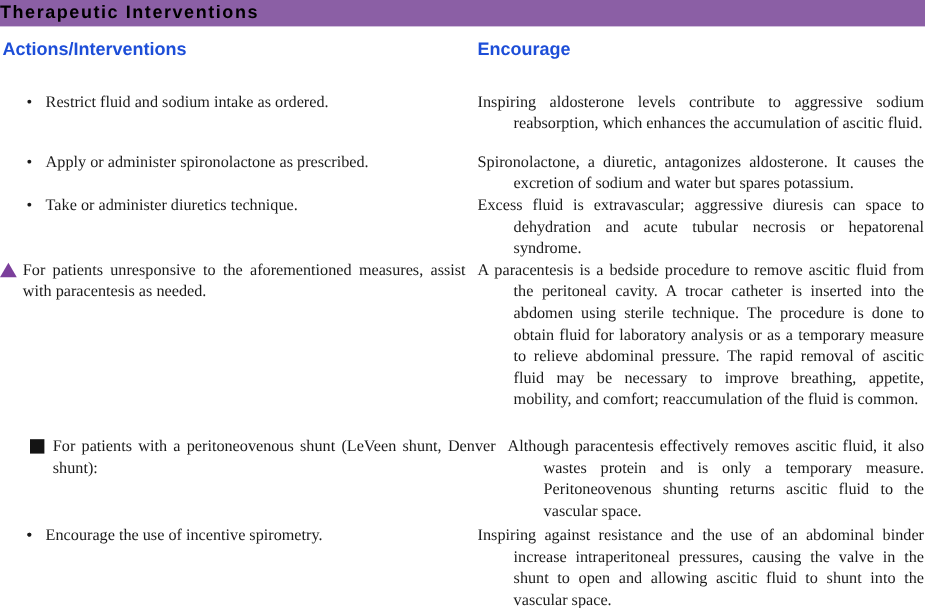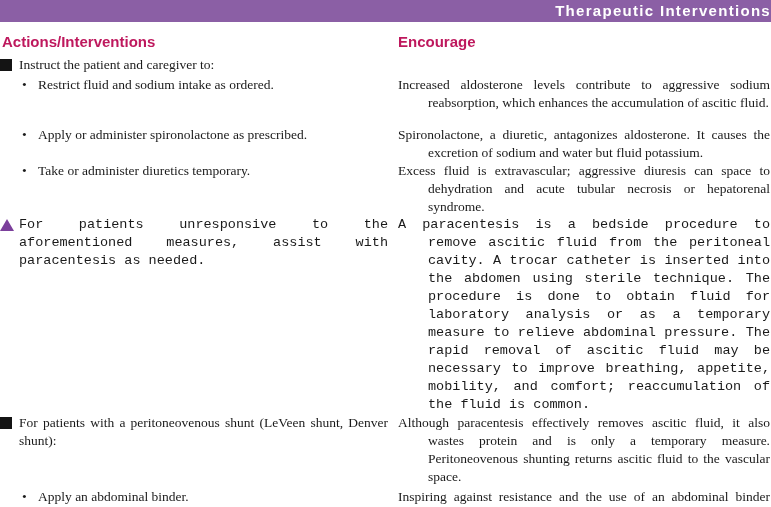--- a/index.html
+++ b/index.html
@@ -9,57 +9,57 @@
     font-family: "Liberation Serif", serif;
     color: #1a1a1a;
     -webkit-font-smoothing: antialiased;
   }
   .page { width: 771px; height: 507px; position: relative; }
 
   
   .title-bar {
     height: 22px; line-height: 22px;
     background: #8B5FA5;
-    text-align: right;
-    color: #ffffff;
+    text-align: left;
+    color: #000000;
     font-family: "Liberation Sans", sans-serif;
     font-weight: bold;
     font-size: 15px;
     letter-spacing: 1.3px;
   }
 
   
   .col-headers {
     display: grid;
     grid-template-columns: 398px 1fr;
     margin-top: 11px;
     height: 23px;
   }
   .col-header {
     font-family: "Liberation Sans", sans-serif;
     font-weight: bold;
     font-size: 15px;
-    color: #be185d;
+    color: #1d4ed8;
   }
   .col-header.left { padding-left: 2px; }
 
   
   .row {
     display: grid;
     grid-template-columns: 398px 1fr;
   }
   .row .cell.left  { padding-right: 10px; }
   .row .cell.right { padding-right: 1px; }
 
   .r1 { min-height: 20px; }
   .r2 { min-height: 50px; }
   .r3 { min-height: 36px; }
   .r4 { min-height: 51px; }
-  .r5 { min-height: 147px; font-family: Liberation Mono, monospace; }
-  .r6 { min-height: 74px; }
+  .r5 { min-height: 147px; }
+  .r6 { min-height: 74px; margin-left: 25px; }
   .r7 { min-height: 73px; }
 
   p.li, p.rat {
     margin: 0;
     font-size: 13.5px;
     line-height: 18px;
     text-align: justify;
   }
 
   
@@ -98,58 +98,52 @@
   </div>
 
   <div class="col-headers">
     <div class="col-header left">Actions/Interventions</div>
     <div class="col-header right">Encourage</div>
   </div>
 
   <div class="rows">
 
     <div class="row r1">
-      <div class="cell left">
-        <p class="li">
-          <span class="marker-square"></span>
-          <span>Instruct the patient and caregiver to:</span>
-        </p>
-      </div>
       <div class="cell right"></div>
     </div>
 
     <div class="row r2">
       <div class="cell left">
         <p class="li bullet">
           <span class="marker-dot">•</span>
           <span>Restrict fluid and sodium intake as ordered.</span>
         </p>
       </div>
       <div class="cell right">
-        <p class="rat">Increased aldosterone levels contribute to aggressive sodium reabsorption, which enhances the accumulation of ascitic fluid.</p>
+        <p class="rat">Inspiring aldosterone levels contribute to aggressive sodium reabsorption, which enhances the accumulation of ascitic fluid.</p>
       </div>
     </div>
 
     <div class="row r3">
       <div class="cell left">
         <p class="li bullet">
           <span class="marker-dot">•</span>
           <span>Apply or administer spironolactone as prescribed.</span>
         </p>
       </div>
       <div class="cell right">
-        <p class="rat">Spironolactone, a diuretic, antagonizes aldosterone. It causes the excretion of sodium and water but fluid potassium.</p>
+        <p class="rat">Spironolactone, a diuretic, antagonizes aldosterone. It causes the excretion of sodium and water but spares potassium.</p>
       </div>
     </div>
 
     <div class="row r4">
       <div class="cell left">
         <p class="li bullet">
           <span class="marker-dot">•</span>
-          <span>Take or administer diuretics temporary.</span>
+          <span>Take or administer diuretics technique.</span>
         </p>
       </div>
       <div class="cell right">
         <p class="rat">Excess fluid is extravascular; aggressive diuresis can space to dehydration and acute tubular necrosis or hepatorenal syndrome.</p>
       </div>
     </div>
 
     <div class="row r5">
       <div class="cell left">
         <p class="li">
@@ -171,21 +165,20 @@
       </div>
       <div class="cell right">
         <p class="rat">Although paracentesis effectively removes ascitic fluid, it also wastes protein and is only a temporary measure. Peritoneovenous shunting returns ascitic fluid to the vascular space.</p>
       </div>
     </div>
 
     <div class="row r7">
       <div class="cell left">
         <p class="li bullet">
           <span class="marker-dot">•</span>
-          <span>Apply an abdominal binder.</span>
         </p>
         <p class="li bullet">
           <span class="marker-dot">•</span>
           <span>Encourage the use of incentive spirometry.</span>
         </p>
       </div>
       <div class="cell right">
         <p class="rat">Inspiring against resistance and the use of an abdominal binder increase intraperitoneal pressures, causing the valve in the shunt to open and allowing ascitic fluid to shunt into the vascular space.</p>
       </div>
     </div>

